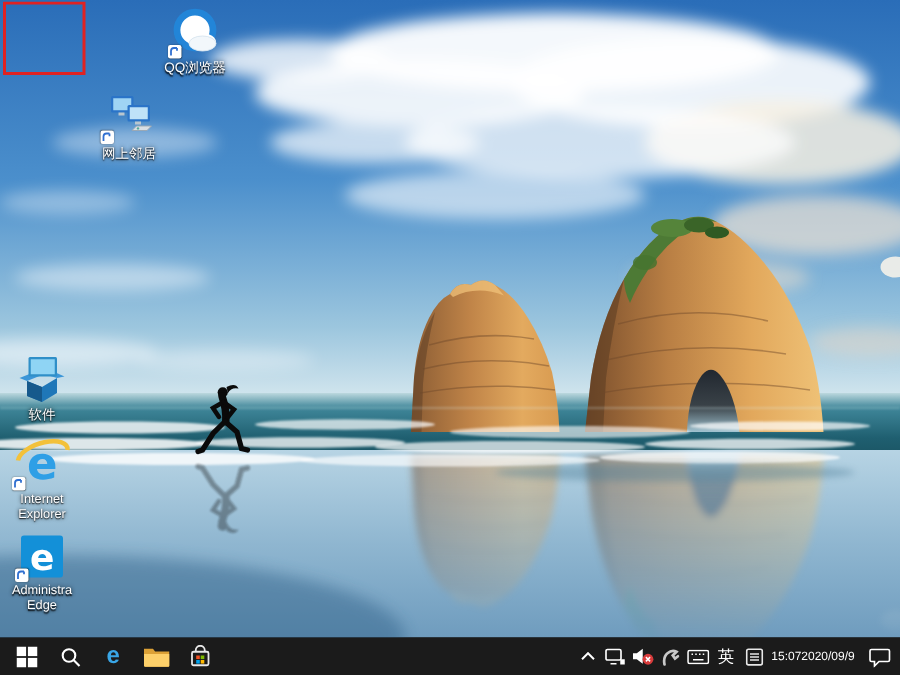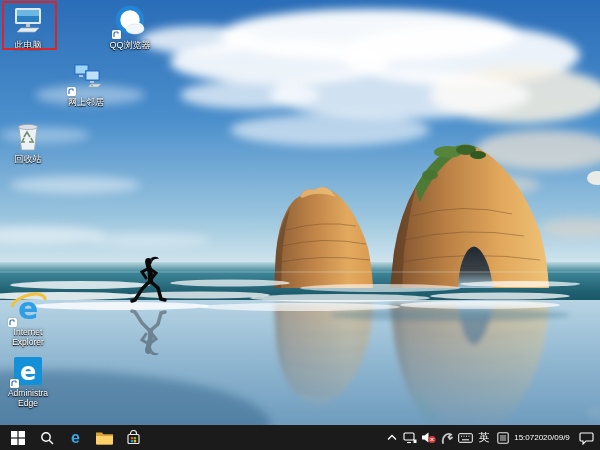--- a/index.html
+++ b/index.html
@@ -169,32 +169,20 @@
         <path d="M149,268 l7,5 l-4,5" stroke-width="3"></path>
         <path d="M150,281 l-8,8 l-7,11 l-3,1" stroke-width="3.5"></path>
         <path d="M150,281 l8,7 l3,11 l4,1" stroke-width="3.5"></path>
       </g>
     </g>
     <use href="#run" transform="matrix(1,0,0,-1,0,612)" opacity=".35" filter="url(#f1)"></use>
   </svg>
 
   <div class="sel-box"></div>
 
-  <div class="desktop-icon" style="left:2px;top:3px;">
-    <div class="glyph">
-      <svg width="34" height="34" viewBox="0 0 34 34">
-        <rect x="4" y="3" width="26" height="16" rx="1.5" fill="#dfe8ee"></rect>
-        <rect x="6" y="5" width="22" height="12" fill="#2a7fc0"></rect>
-        <rect x="6" y="5" width="22" height="6" fill="#7cc4ea" opacity=".8"></rect>
-        <rect x="15" y="19" width="4" height="3" fill="#b9c6cf"></rect>
-        <path d="M6,27 l4,-4 h18 l-4,4 Z" fill="#e6ecf1" stroke="#aab8c2" stroke-width=".7"></path>
-      </svg>
-    </div>
-    <div class="icon-label">此电脑</div>
-  </div>
 
   <div class="desktop-icon" style="left:58px;top:3px;width:56px;padding-left:44px;">
     <div class="glyph">
       <svg width="34" height="34" viewBox="0 0 34 34">
         <circle cx="17" cy="15" r="12" fill="#fff" stroke="#2285d8" stroke-width="4.5"></circle>
         <ellipse cx="22" cy="23" rx="9" ry="6" fill="#fff"></ellipse>
         <circle cx="17" cy="22" r="4.5" fill="#fff"></circle>
         <ellipse cx="22" cy="24" rx="9" ry="5" fill="#f2f7fb" stroke="#d7e4ee" stroke-width=".6"></ellipse>
       </svg>
       <span class="badge">
@@ -221,36 +209,35 @@
       </svg>
       <span class="badge">
         <svg width="7" height="7" viewBox="0 0 7 7">
             <path d="M1,6 L1,3 Q1,1 3,1 L5,1 M5,1 L3.2,1 M5,1 L5,2.8" stroke="#2f6fd0" stroke-width="1.2" fill="none"></path>
           </svg>
       </span>
     </div>
     <div class="icon-label">网上邻居</div>
   </div>
 
-  <div class="desktop-icon" style="left:2px;top:117px;">
-    <div class="glyph">
-      <svg width="32" height="34" viewBox="0 0 32 34">
-        <path d="M7,8 L25,8 L22.5,31 L9.5,31 Z" fill="#eef2f6" stroke="#9aa6b0" stroke-width=".8"></path>
-        <ellipse cx="16" cy="8" rx="9.5" ry="2.6" fill="#d8dee4" stroke="#9aa6b0" stroke-width=".8"></ellipse>
-        <g stroke="#6b8f6b" stroke-width="1.6" fill="none">
-          <path d="M12,18 l3,-5 l3,5"></path>
-            <path d="M19,19 l2,4 h-4"></path>
-            <path d="M13,23 h-3 l2,-4"></path>
-        </g>
-      </svg>
-    </div>
-    <div class="icon-label">回收站</div>
-  </div>
-
-
+
+
+  <div class="desktop-icon" style="left:2px;top:234px;">
+    <div class="glyph">
+      <svg width="36" height="36" viewBox="0 0 36 36">
+        <path d="M8,20 l10,4 l10,-6 l0,10 l-10,6 l-10,-4 Z" fill="#1f77b8"></path>
+        <path d="M8,20 l10,4 l0,10 l-10,-4 Z" fill="#16598c"></path>
+        <path d="M8,20 l-5,-2 l10,-4 l5,2 Z" fill="#3b96d8"></path>
+        <path d="M28,18 l5,-1 l-9,-4 l-6,2 Z" fill="#3b96d8"></path>
+        <rect x="9" y="4" width="19" height="13" rx="1" fill="#2f8fc8"></rect>
+        <rect x="10.5" y="5.5" width="16" height="10" fill="#8fd4f4"></rect>
+      </svg>
+    </div>
+    <div class="icon-label">软件</div>
+  </div>
 
   <div class="desktop-icon" style="left:2px;top:291px;">
     <div class="glyph">
       <svg width="38" height="36" viewBox="0 0 38 36">
         <text x="9" y="28" font-family="DejaVu Sans, sans-serif" font-size="30" font-weight="bold" fill="#2e9fe6">e</text>
         <path d="M3,16 A17,8 -18 1 1 36,9" stroke="#f3c13a" stroke-width="3" fill="none"></path>
       </svg>
       <span class="badge">
         <svg width="7" height="7" viewBox="0 0 7 7">
             <path d="M1,6 L1,3 Q1,1 3,1 L5,1 M5,1 L3.2,1 M5,1 L5,2.8" stroke="#2f6fd0" stroke-width="1.2" fill="none"></path>

